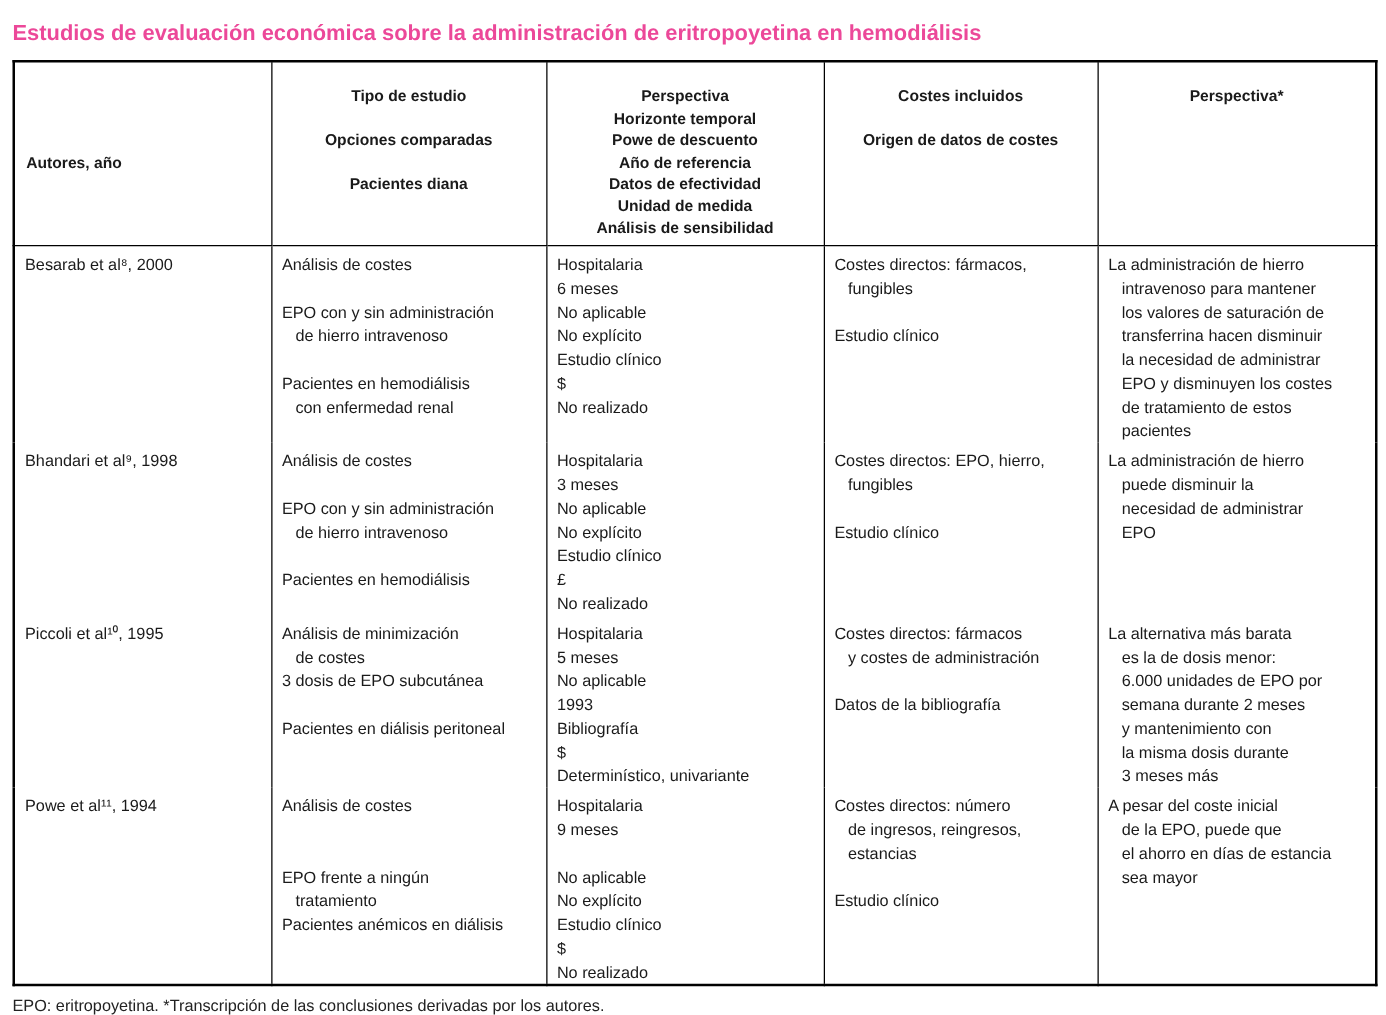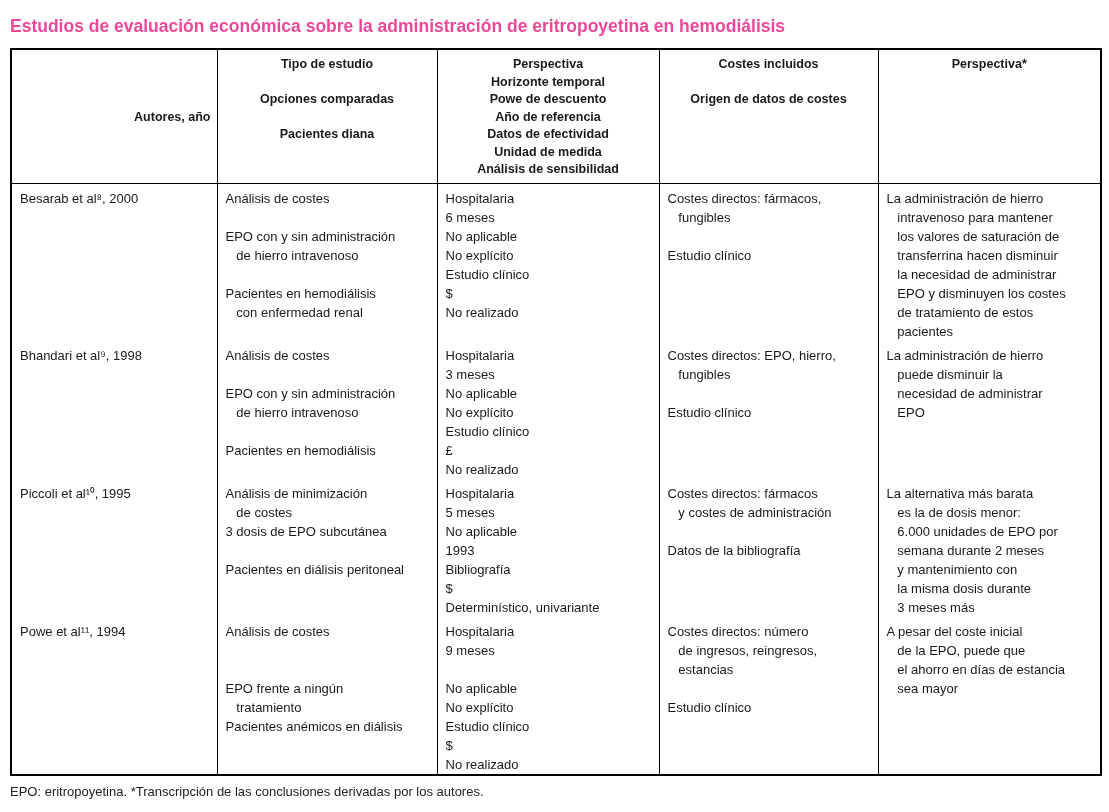--- a/index.html
+++ b/index.html
@@ -43,26 +43,26 @@
     white-space: pre-wrap;
     overflow: hidden;
   }
   th:first-child, td:first-child { border-left: none; }
   thead th {
     border-bottom: 1.5px solid #000;
     font-size: 12.5px;
     font-weight: bold;
     line-height: 17.5px;
     text-align: center;
-    padding: 6px 6px 4px 6px;
+    padding: 19px 6px 4px 6px;
     height: 121px;
     margin-left: 20px;
   }
   thead th.left {
-    text-align: right;
+    text-align: left;
     vertical-align: middle;
     padding-left: 9px;
   }
   tbody td {
     font-size: 13px;
     line-height: 19px;
     text-align: left;
     padding: 5px 6px 0 8px;
   }
   tr.r1 td { height: 147px; }

